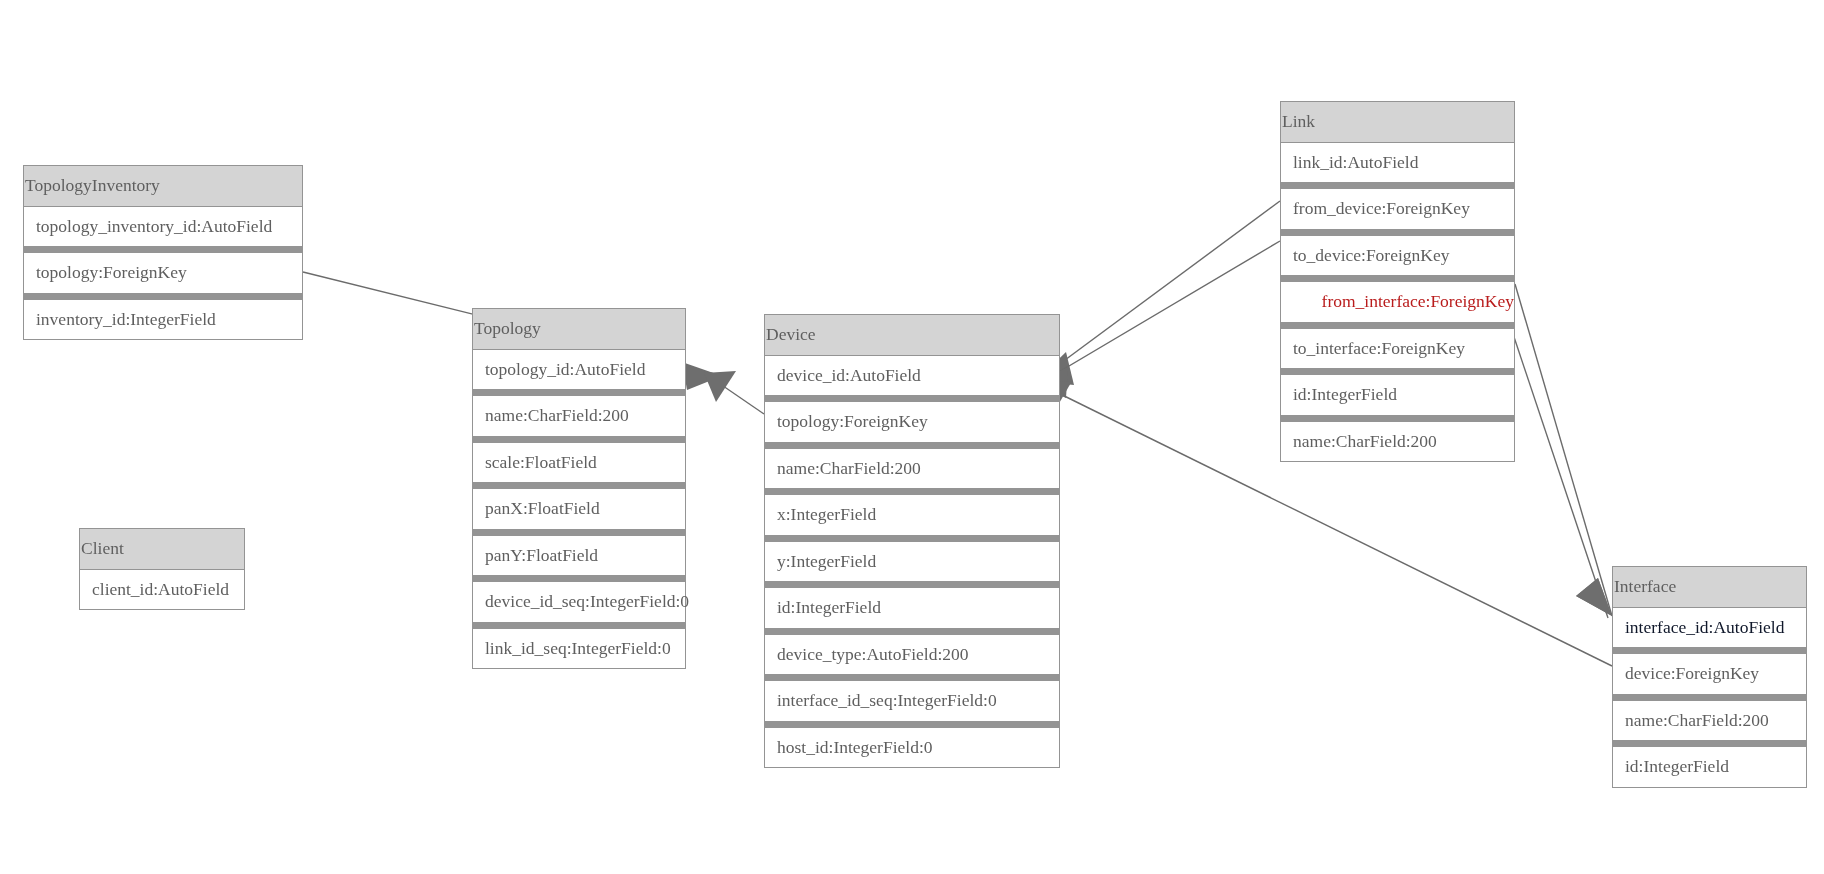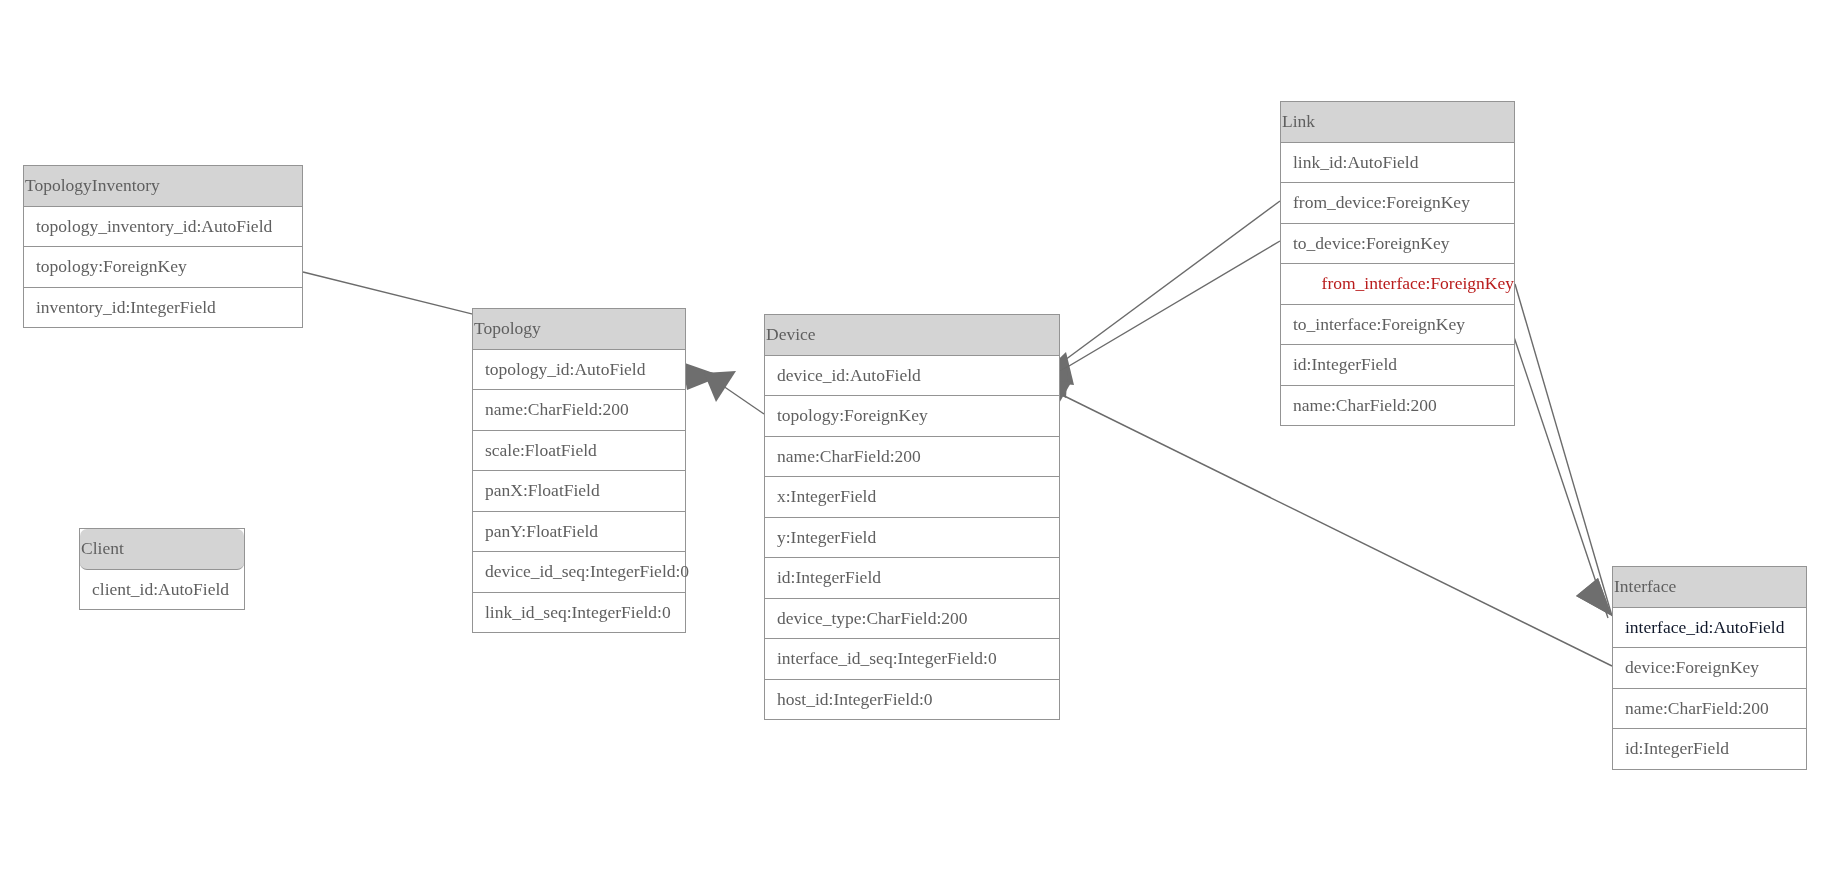--- a/index.html
+++ b/index.html
@@ -35,21 +35,21 @@
     background: #d4d4d4;
     border-bottom: 1px solid #949494;
     color: #5f5f5f;
     font-size: 17.5px;
     line-height: 1;
     padding: 11px 0 11px 1px;
     white-space: nowrap;
   }
   .entity-field {
     box-sizing: border-box;
-    border-bottom: 1px solid #a3a3a3;
+    border-bottom: 7px solid #a3a3a3;
     color: #5f5f5f;
     background: #ffffff;
     font-size: 17.5px;
     line-height: 1;
     padding: 11px 0 11px 12px;
     white-space: nowrap;
   }
   .entity-field.last {
     border-bottom: none;
   }
@@ -101,32 +101,32 @@
         <div class="entity-title" style="background: rgb(212, 212, 212); border-bottom-color: rgb(148, 148, 148); color: rgb(95, 95, 95);">Topology</div>
         <div class="entity-field" style="border-bottom-color: rgb(148, 148, 148); color: rgb(95, 95, 95);">topology_id:AutoField</div>
         <div class="entity-field" style="border-bottom-color: rgb(148, 148, 148); color: rgb(95, 95, 95);">name:CharField:200</div>
         <div class="entity-field" style="border-bottom-color: rgb(148, 148, 148); color: rgb(95, 95, 95);">scale:FloatField</div>
         <div class="entity-field" style="border-bottom-color: rgb(148, 148, 148); color: rgb(95, 95, 95);">panX:FloatField</div>
         <div class="entity-field" style="border-bottom-color: rgb(148, 148, 148); color: rgb(95, 95, 95);">panY:FloatField</div>
         <div class="entity-field" style="border-bottom-color: rgb(148, 148, 148); color: rgb(95, 95, 95);">device_id_seq:IntegerField:0</div>
         <div class="entity-field last" style="border-bottom-color: rgb(148, 148, 148); color: rgb(95, 95, 95);">link_id_seq:IntegerField:0</div>
       </div>
       <div class="entity" style="left: 79px; top: 528px; width: 166px; border-color: rgb(148, 148, 148);">
-        <div class="entity-title" style="background: rgb(212, 212, 212); border-bottom-color: rgb(148, 148, 148); color: rgb(95, 95, 95); border-radius: 7px;">Client</div>
+        <div class="entity-title" style="background: rgb(212, 212, 212); border-bottom-color: rgb(148, 148, 148); color: rgb(95, 95, 95);">Client</div>
         <div class="entity-field last" style="border-bottom-color: rgb(148, 148, 148); color: rgb(95, 95, 95);">client_id:AutoField</div>
       </div>
       <div class="entity" style="left: 764px; top: 314px; width: 296px; border-color: rgb(148, 148, 148);">
         <div class="entity-title" style="background: rgb(212, 212, 212); border-bottom-color: rgb(148, 148, 148); color: rgb(95, 95, 95);">Device</div>
         <div class="entity-field" style="border-bottom-color: rgb(148, 148, 148); color: rgb(95, 95, 95);">device_id:AutoField</div>
         <div class="entity-field" style="border-bottom-color: rgb(148, 148, 148); color: rgb(95, 95, 95);">topology:ForeignKey</div>
         <div class="entity-field" style="border-bottom-color: rgb(148, 148, 148); color: rgb(95, 95, 95);">name:CharField:200</div>
         <div class="entity-field" style="border-bottom-color: rgb(148, 148, 148); color: rgb(95, 95, 95);">x:IntegerField</div>
         <div class="entity-field" style="border-bottom-color: rgb(148, 148, 148); color: rgb(95, 95, 95);">y:IntegerField</div>
         <div class="entity-field" style="border-bottom-color: rgb(148, 148, 148); color: rgb(95, 95, 95);">id:IntegerField</div>
-        <div class="entity-field" style="border-bottom-color: rgb(148, 148, 148); color: rgb(95, 95, 95);">device_type:CharField:200</div>
+        <div class="entity-field" style="border-bottom-color: rgb(148, 148, 148); color: rgb(95, 95, 95);">device_type:AutoField:200</div>
         <div class="entity-field" style="border-bottom-color: rgb(148, 148, 148); color: rgb(95, 95, 95);">interface_id_seq:IntegerField:0</div>
         <div class="entity-field last" style="border-bottom-color: rgb(148, 148, 148); color: rgb(95, 95, 95);">host_id:IntegerField:0</div>
       </div>
       <div class="entity" style="left: 1280px; top: 101px; width: 235px; border-color: rgb(148, 148, 148);">
         <div class="entity-title" style="background: rgb(212, 212, 212); border-bottom-color: rgb(148, 148, 148); color: rgb(95, 95, 95);">Link</div>
         <div class="entity-field" style="border-bottom-color: rgb(148, 148, 148); color: rgb(95, 95, 95);">link_id:AutoField</div>
         <div class="entity-field" style="border-bottom-color: rgb(148, 148, 148); color: rgb(95, 95, 95);">from_device:ForeignKey</div>
         <div class="entity-field" style="border-bottom-color: rgb(148, 148, 148); color: rgb(95, 95, 95);">to_device:ForeignKey</div>
         <div class="entity-field" style="border-bottom-color: rgb(148, 148, 148); color: #b91c1c; text-align: right;">from_interface:ForeignKey</div>
         <div class="entity-field" style="border-bottom-color: rgb(148, 148, 148); color: rgb(95, 95, 95);">to_interface:ForeignKey</div>

